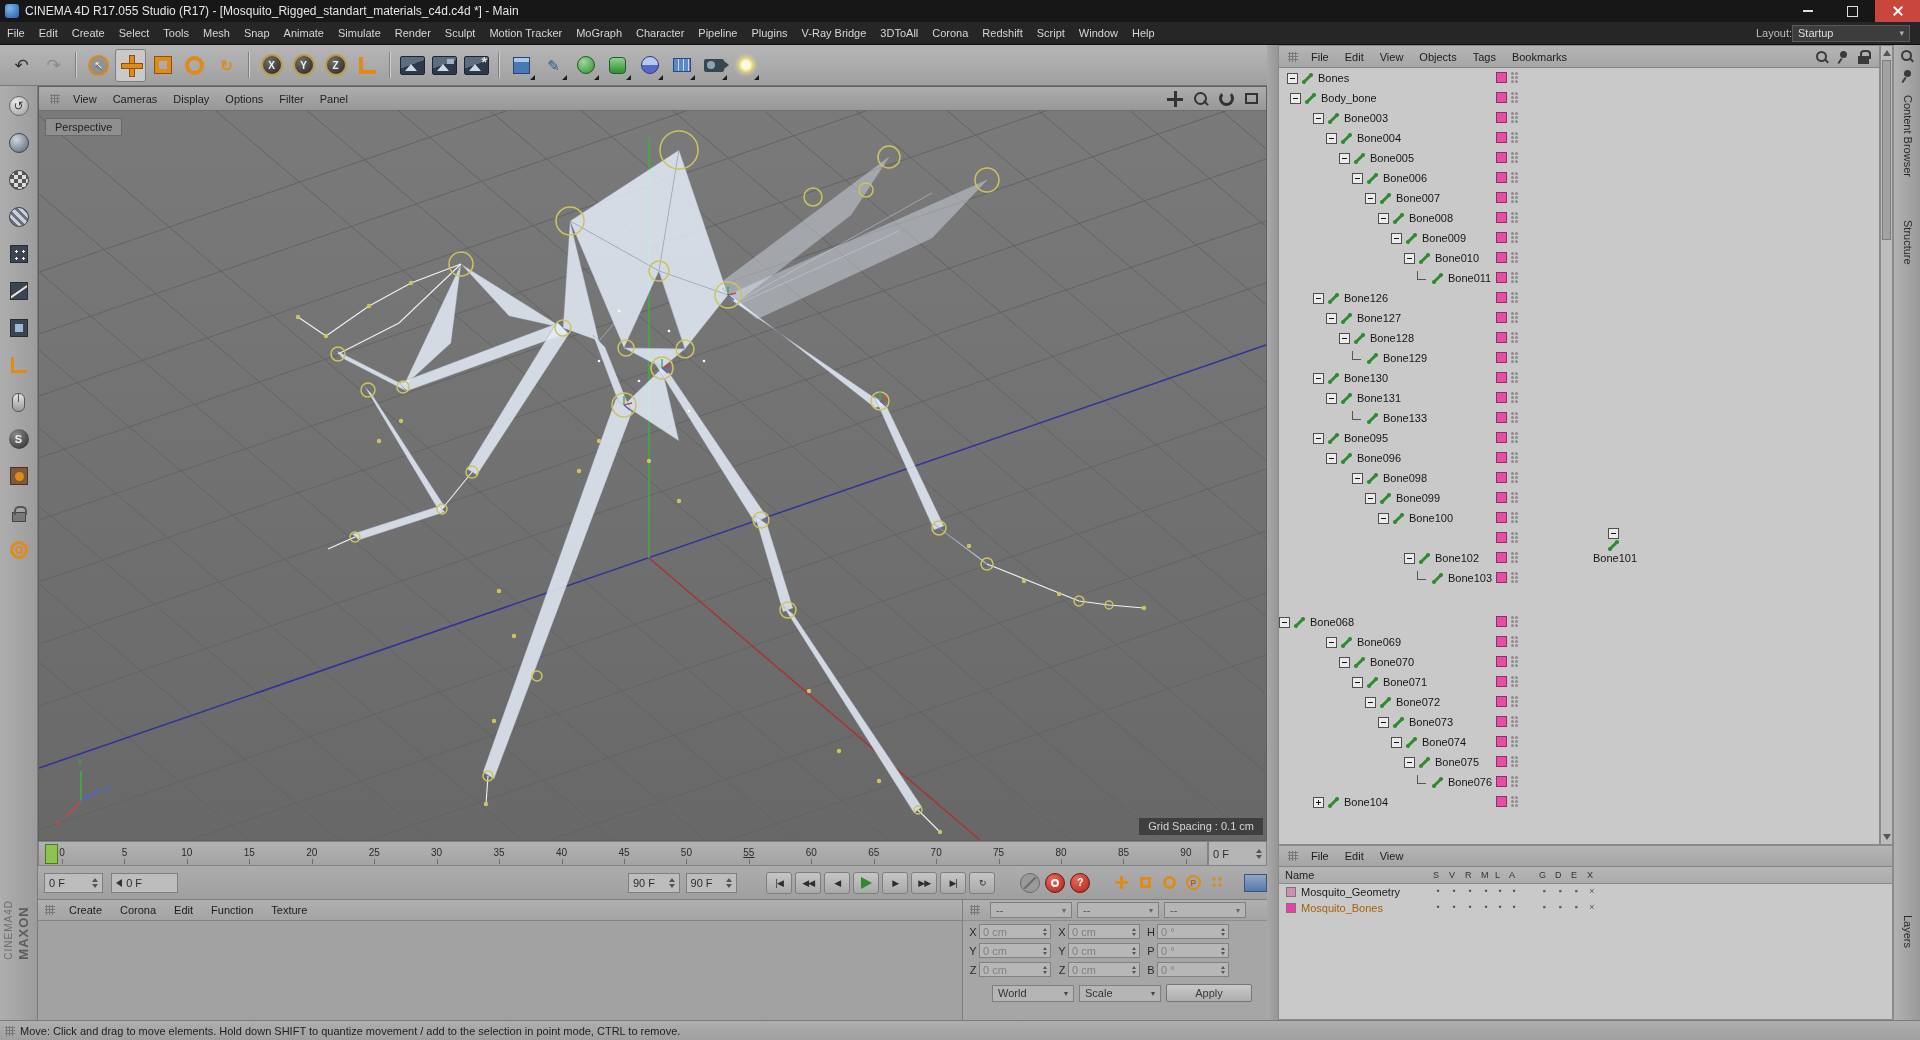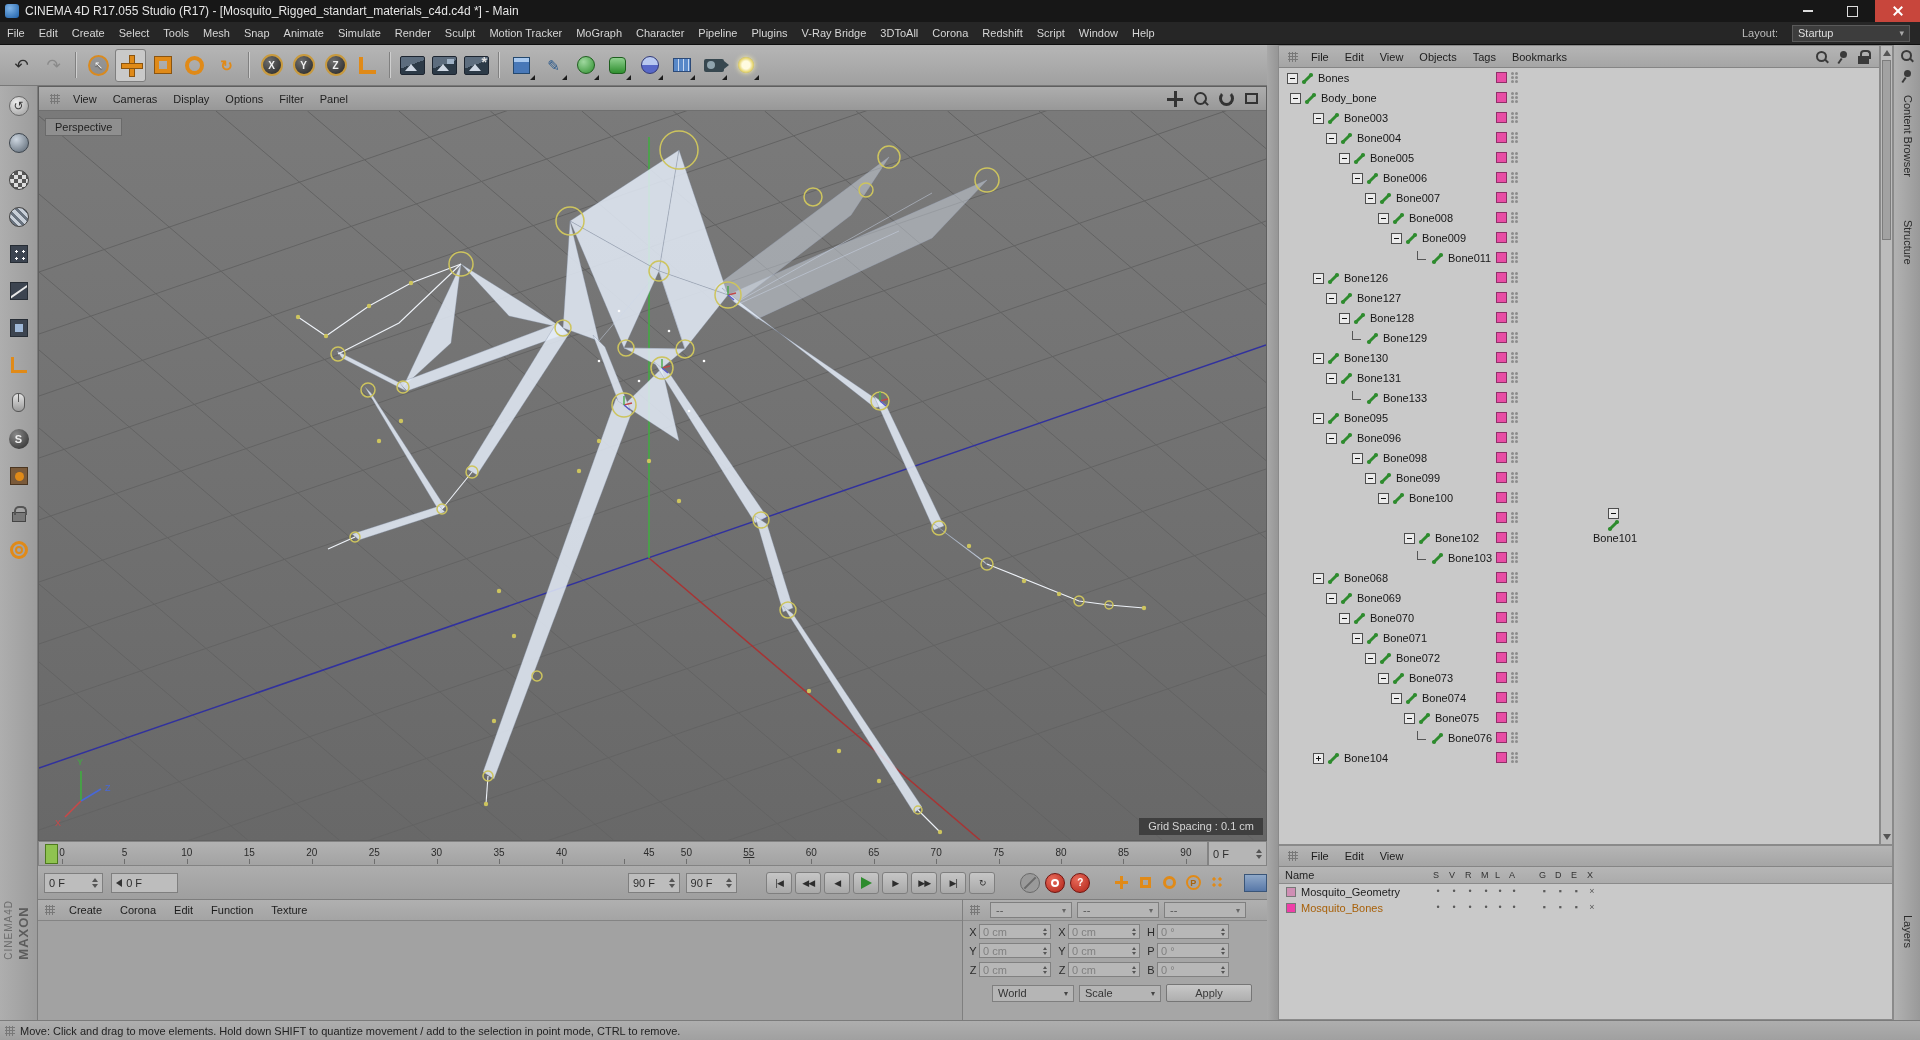--- a/index.html
+++ b/index.html
@@ -16,21 +16,21 @@
 .wb-min::after{content:"";width:10px;height:2px;background:#ddd;}
 .wb-rest::after{content:"";width:9px;height:9px;border:1px solid #ddd;}
 .wb-close{background:#c8463c;}
 .wb-close::before,.wb-close::after{content:"";position:absolute;left:17px;top:10px;width:12px;height:2px;background:#fff;}
 .wb-close::before{transform:rotate(45deg);}
 .wb-close::after{transform:rotate(-45deg);}
 
 #menubar{left:0;top:22px;width:1920px;height:23px;background:#262626;display:flex;align-items:center;color:#d6d6d6;border-bottom:1px solid #0f0f0f;}
 #main-menu{display:flex;}
 #main-menu .mi{padding:0 7px;line-height:23px;}
-#layout-wrap{margin-left:auto;display:flex;align-items:center;gap:14px;margin-right:10px;color:#bdbdbd;}
+#layout-wrap{margin-left:auto;display:flex;align-items:center;gap:0;margin-right:10px;color:#bdbdbd;}
 #layout-select{width:118px;height:17px;background:#3d3d3d;border:1px solid #5a5a5a;color:#ddd;display:flex;align-items:center;padding:0 5px;}
 #layout-select .arr{margin-left:auto;font-size:9px;color:#aaa;}
 
 #toolbar{left:0;top:45px;width:1267px;height:41px;background:linear-gradient(#b6b6b6,#a0a0a0);border-bottom:1px solid #787878;display:flex;align-items:center;padding-left:6px;gap:1px;}
 .tbtn{width:31px;height:33px;display:flex;align-items:center;justify-content:center;position:relative;border-radius:3px;flex:none;}
 .tbtn.active{background:#c9c9c9;box-shadow:inset 0 0 0 1px #7e7e7e;}
 .tbtn.drop::after{content:"";position:absolute;right:2px;bottom:2px;width:0;height:0;border-left:5px solid transparent;border-bottom:5px solid #1c1c1c;}
 .tb-sep{width:8px;height:30px;position:relative;margin:0 2px;flex:none;}
 .tb-sep::after{content:"";position:absolute;left:3px;top:2px;width:1px;height:26px;background:#808080;box-shadow:1px 0 0 #cfcfcf;}
 .ic-undo{font-size:17px;color:#2f2f2f;line-height:1;}
@@ -784,20 +784,42 @@
             <span class="vdots">
               <i></i>
               <i></i>
               <i></i>
               <i></i>
               <i></i>
               <i></i>
             </span>
           </span>
         </div>
+        <div class="brow" style="padding-left: 125px;">
+          <span class="expander"></span>
+          <span class="boneicon">
+            <svg width="13" height="13" viewBox="0 0 13 13">
+              <path d="M3.2 9.8 L9.8 3.2" stroke="#2e8b2e" stroke-width="3" stroke-linecap="round" fill="none"></path>
+              <circle cx="3" cy="10" r="2.1" fill="#2e8b2e"></circle>
+              <circle cx="10" cy="3" r="2.1" fill="#2e8b2e"></circle>
+            </svg>
+          </span>
+          <span class="blabel">Bone010</span>
+          <span class="btags">
+            <span class="pinksq"></span>
+            <span class="vdots">
+              <i></i>
+              <i></i>
+              <i></i>
+              <i></i>
+              <i></i>
+              <i></i>
+            </span>
+          </span>
+        </div>
         <div class="brow" style="padding-left: 138px;">
           <span class="leafcorner"></span>
           <span class="boneicon">
             <svg width="13" height="13" viewBox="0 0 13 13">
               <path d="M3.2 9.8 L9.8 3.2" stroke="#2e8b2e" stroke-width="3" stroke-linecap="round" fill="none"></path>
               <circle cx="3" cy="10" r="2.1" fill="#2e8b2e"></circle>
               <circle cx="10" cy="3" r="2.1" fill="#2e8b2e"></circle>
             </svg>
           </span>
           <span class="blabel">Bone011</span>
@@ -1136,21 +1158,21 @@
             <span class="vdots">
               <i></i>
               <i></i>
               <i></i>
               <i></i>
               <i></i>
               <i></i>
             </span>
           </span>
         </div>
-        <div class="brow" style="padding-left: 34px;">
+        <div class="brow" style=" margin-top: 24px;">
           <span class="expander"></span>
           <span class="boneicon">
             <svg width="13" height="13" viewBox="0 0 13 13">
               <path d="M3.2 9.8 L9.8 3.2" stroke="#2e8b2e" stroke-width="3" stroke-linecap="round" fill="none"></path>
               <circle cx="3" cy="10" r="2.1" fill="#2e8b2e"></circle>
               <circle cx="10" cy="3" r="2.1" fill="#2e8b2e"></circle>
             </svg>
           </span>
           <span class="blabel">Bone068</span>
           <span class="btags">
@@ -1392,21 +1414,21 @@
       <span class="rtick" style="left: 272.76px;">20</span>
       <span class="rmark" style="left: 272.76px;"></span>
       <span class="rtick" style="left: 335.2px;">25</span>
       <span class="rmark" style="left: 335.2px;"></span>
       <span class="rtick" style="left: 397.64px;">30</span>
       <span class="rmark" style="left: 397.64px;"></span>
       <span class="rtick" style="left: 460.08px;">35</span>
       <span class="rmark" style="left: 460.08px;"></span>
       <span class="rtick" style="left: 522.52px;">40</span>
       <span class="rmark" style="left: 522.52px;"></span>
-      <span class="rtick" style="left: 584.96px; margin-left: 25px;">45</span>
+      <span class="rtick" style="left: 584.96px;">45</span>
       <span class="rmark" style="left: 584.96px;"></span>
       <span class="rtick" style="left: 647.4px;">50</span>
       <span class="rmark" style="left: 647.4px;"></span>
       <span class="rtick" style="left: 709.84px; text-decoration: underline;">55</span>
       <span class="rmark" style="left: 709.84px;"></span>
       <span class="rtick" style="left: 772.28px;">60</span>
       <span class="rmark" style="left: 772.28px;"></span>
       <span class="rtick" style="left: 834.72px;">65</span>
       <span class="rmark" style="left: 834.72px;"></span>
       <span class="rtick" style="left: 897.16px;">70</span>

